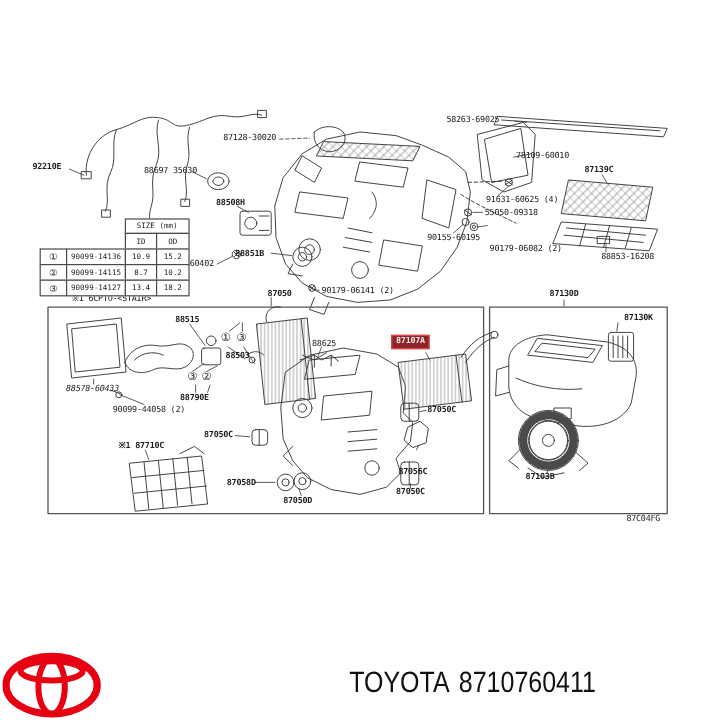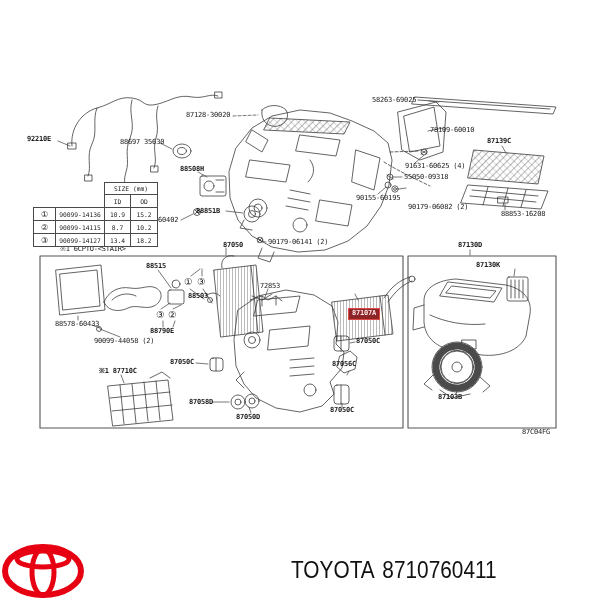--- a/index.html
+++ b/index.html
@@ -244,39 +244,39 @@
       <span class="plabel" style="left: 372px; top: 97px;">58263-69025</span>
       <span class="plabel" style="left: 430px; top: 127px;">78109-60010</span>
       <span class="plabel b" style="left: 487px; top: 138px;">87139C</span>
       <span class="plabel" style="left: 405px; top: 163px;">91631-60625 (4)</span>
       <span class="plabel" style="left: 404px; top: 174px;">55050-09318</span>
       <span class="plabel" style="left: 408px; top: 184px; margin-top: 20px;">90179-06082 (2)</span>
       <span class="plabel" style="left: 356px; top: 195px;">90155-60195</span>
       <span class="plabel" style="left: 501px; top: 211px;">88853-16208</span>
       <span class="plabel b" style="left: 458px; top: 242px;">87130D</span>
       <span class="plabel" style="left: 42px; top: 246px; margin-left: 18px;">※1 6CPTO-&lt;STAIR&gt;</span>
-      <span class="plabel" style="left: 55px; top: 321px;">88578-60433</span>
+      <span class="plabel" style="left: 55px; top: 321px; font-style: italic;">88578-60433</span>
       <span class="plabel b" style="left: 146px; top: 263px;">88515</span>
       <span class="plabel b" style="left: 188px; top: 262px; margin-top: 31px;">88503</span>
       <span class="plabel c" style="left: 184px; top: 277px;">①</span>
       <span class="plabel c" style="left: 197px; top: 277px;">③</span>
       <span class="plabel c" style="left: 156px; top: 310px;">③</span>
       <span class="plabel c" style="left: 168px; top: 310px;">②</span>
       <span class="plabel b" style="left: 150px; top: 328px;">88790E</span>
       <span class="plabel" style="left: 94px; top: 338px;">90099-44058 (2)</span>
-      <span class="plabel" style="left: 260px; top: 283px;">72853</span>
-      <span class="plabel b hl" style="left: 348px; top: 279px; margin-top: 29px;">87107A</span>
+      <span class="plabel" style="left: 260px; top: 283px;">88625</span>
+      <span class="plabel b hl" style="left: 326px; top: 279px;">87107A</span>
       <span class="plabel b" style="left: 170px; top: 359px;">87050C</span>
       <span class="plabel b" style="left: 356px; top: 338px;">87050C</span>
-      <span class="plabel b" style="left: 332px; top: 361px;">87056C</span>
+      <span class="plabel b" style="left: 332px; top: 390px;">87056C</span>
       <span class="plabel b" style="left: 330px; top: 407px;">87050C</span>
       <span class="plabel b" style="left: 99px; top: 368px;">※1 87710C</span>
       <span class="plabel b" style="left: 189px; top: 399px;">87058D</span>
       <span class="plabel b" style="left: 236px; top: 414px;">87050D</span>
-      <span class="plabel b" style="left: 476px; top: 262px;">87130K</span>
+      <span class="plabel b" style="left: 520px; top: 262px;">87130K</span>
       <span class="plabel b" style="left: 438px; top: 394px;">87103B</span>
       <span class="plabel" style="left: 522px; top: 429px;">87C04FG</span>
     </div>
 
   <div class="size-table">
     <div class="cell" style="left:71px;top:0;width:54px;height:13px">SIZE (mm)</div>
     <div class="cell" style="left:71px;top:12px;width:27px;height:14px">ID</div>
     <div class="cell" style="left:97px;top:12px;width:28px;height:14px">OD</div>
 
     <div class="cell num" style="left:0;top:25px;width:23px;height:14px">①</div>

